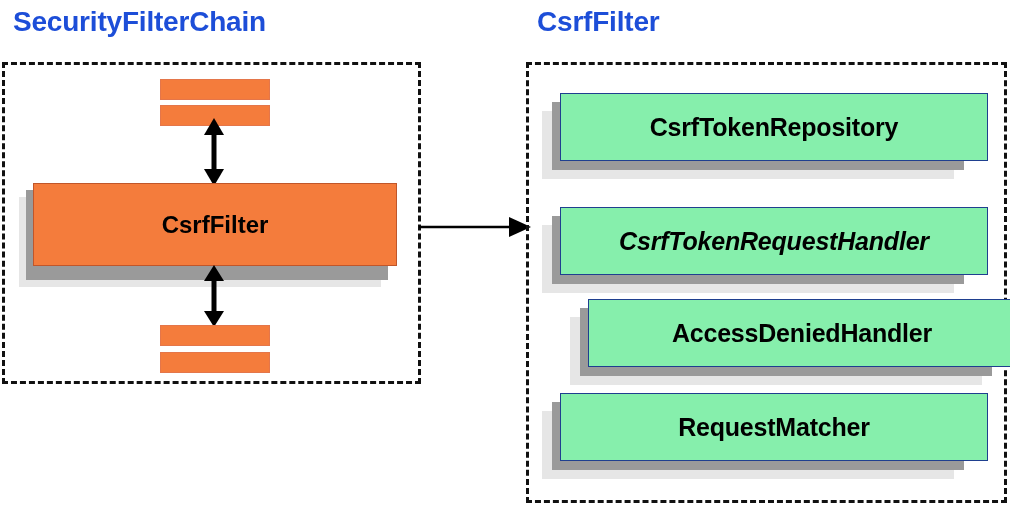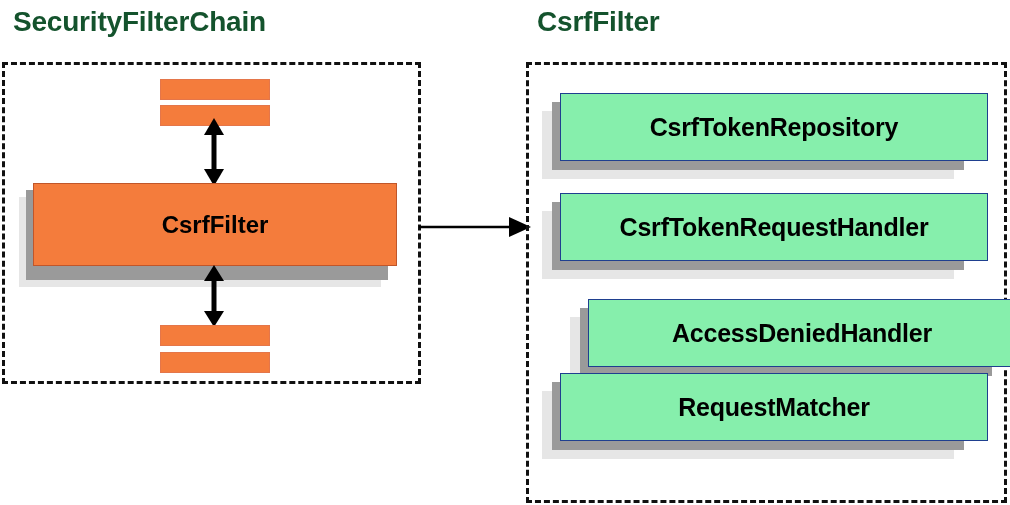--- a/index.html
+++ b/index.html
@@ -15,21 +15,21 @@
     font-family: "Liberation Sans", sans-serif;
     overflow: hidden;
   }
 
   
   .panel-title {
     position: absolute;
     font-weight: bold;
     font-size: 28px;
     line-height: 28px;
-    color: #14532d;
+    color: #1d4ed8;
     white-space: nowrap;
     letter-spacing: -0.2px;
   }
   #title-left  { left: 13px;  top: 8px; }
   #title-right { left: 537px; top: 8px; }
 
   
   .dashed-box {
     position: absolute;
     border: 3px dashed #111111;
@@ -108,23 +108,23 @@
     justify-content: center;
   }
   .blue-face .face-label {
     font-weight: bold;
     font-size: 25px;
     color: #000000;
     white-space: nowrap;
     letter-spacing: -0.2px;
   }
   #blue-0 { top: 93px;  }
-  #blue-1 { top: 193px; }
+  #blue-1 { top: 207px; font-style: italic; }
   #blue-2 { top: 299px; margin-left: 28px; }
-  #blue-3 { top: 373px; }
+  #blue-3 { top: 393px; }
 </style>
 </head>
 <body>
 
 <div id="canvas">
 
   <div class="panel-title" id="title-left">SecurityFilterChain</div>
 
   <div class="panel-title" id="title-right">CsrfFilter</div>
 

